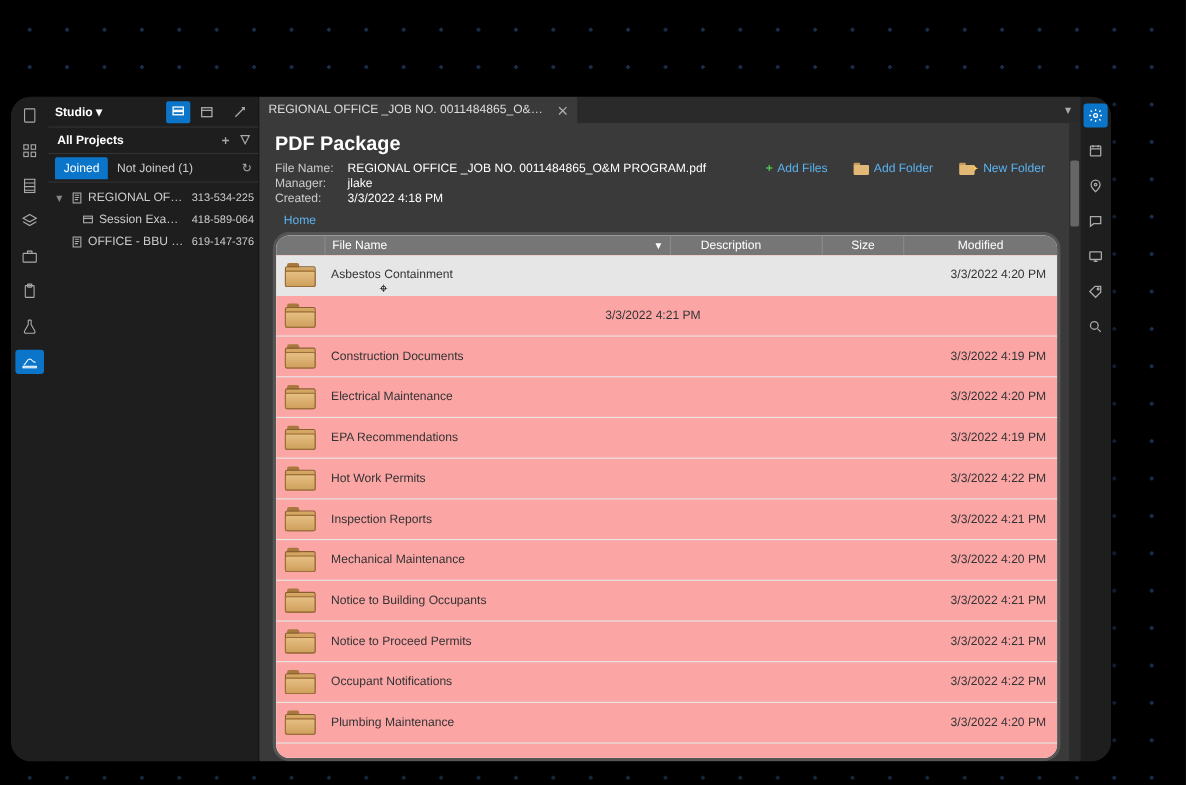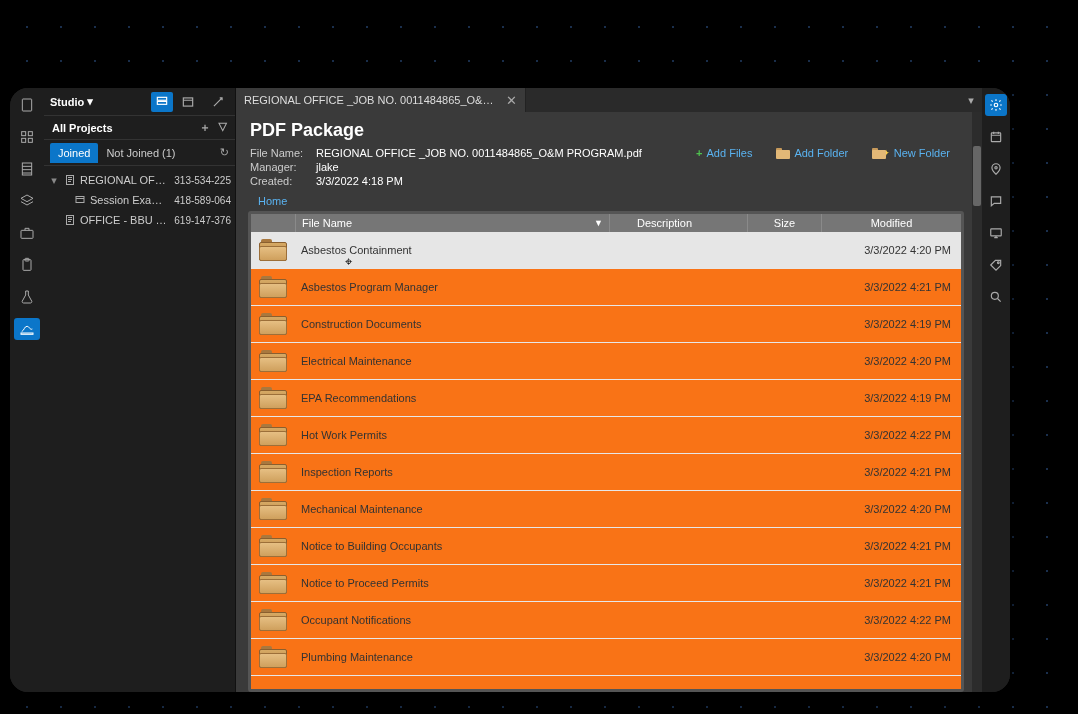--- a/index.html
+++ b/index.html
@@ -127,31 +127,31 @@
   .actions-row { display:flex; gap:24px; margin-left:auto; margin-right:20px; align-items:center; }
   .actlink { display:flex; align-items:center; gap:4px; color:#5ab3f1; font-size:11px; cursor:pointer; }
   .actlink .plus { color:#4fc14f; font-weight:bold; }
   .folder-mini { display:inline-block; width:14px; height:11px; position:relative; }
   .folder-mini::before { content:""; position:absolute; left:0; top:0; width:6px; height:3px; background:#c79a5b; border-radius:1px 1px 0 0; }
   .folder-mini::after { content:""; position:absolute; left:0; top:2px; width:14px; height:9px; background:#e2b877; border-radius:1px; }
   .folder-new { display:inline-flex; align-items:center; }
   .folder-star { color:#ffd24a; margin-left:-4px; font-size:9px; }
   .breadcrumb { margin:8px 0 2px 10px; }
   .breadcrumb a { color:#5ab3f1; text-decoration:none; font-size:11px; }
-  .grid-wrap { background:#fff; margin:2px 6px 0 0; border:3px solid #555; border-radius:3px; flex:1; overflow:hidden; display:flex; flex-direction:column; }
+  .grid-wrap { background:#fff; margin:2px 6px 0 0; border:3px solid #555; border-radius:15px; flex:1; overflow:hidden; display:flex; flex-direction:column; }
   .ghead { display:flex; background:#767676; color:#fff; font-size:11px; height:18px; align-items:center; }
   .gh { border-left:1px solid #8a8a8a; padding:0 6px; height:100%; display:flex; align-items:center; }
   .gh.first { border-left:none; }
   .col-icon { width:44px; }
   .col-name { flex:1; }
   .col-desc { width:138px;padding-left:27px; }
   .col-size { width:74px; justify-content:center; }
   .col-mod { width:140px; justify-content:center; }
   .sort-ind { margin-left:auto; font-size:9px; }
-  .gbody { flex:1; overflow:auto; background:#f97316; }
+  .gbody { flex:1; overflow:auto; background:#fca5a5; }
   .grow { display:flex; align-items:center; height:37px; border-bottom:1px solid #e7e7e7; color:#333; }
   .grow.sel { background:#e6e6e6; }
   .gc { padding:0 6px; }
   .gc.col-icon { display:flex; justify-content:center; }
   .gc.col-mod { text-align:right; padding-right:10px; color:#333; }
   .folder-icon { width:28px; height:22px; position:relative; }
   .folder-icon .tab { position:absolute; left:2px; top:0; width:11px; height:5px; background:#a9783e; border-radius:2px 2px 0 0; }
   .folder-icon .body { position:absolute; left:0; top:3px; width:28px; height:19px; background:linear-gradient(#d6a964,#b98547); border-radius:2px; border:1px solid #8a5f2f; }
   .folder-icon .flap { position:absolute; left:0; top:7px; width:28px; height:15px; background:linear-gradient(#e6bf83,#cfa05d); border-radius:2px; border:1px solid #9c6f39; }
   .vscroll { position:absolute; right:0; top:0; bottom:0; width:10px; background:#2c2c2c; }
@@ -364,21 +364,20 @@
                 <span style="position: absolute; left: 94px; top: 22px; font-size: 13px; color: rgb(0, 0, 0);">⌖</span>
               </div>
               <div class="grow">
                 <div class="gc col-icon">
                   <div class="folder-icon">
                     <div class="tab"></div>
                     <div class="body"></div>
                     <div class="flap"></div>
                   </div>
                 </div>
-                <div class="gc col-name">Asbestos Program Manager</div>
                 <div class="gc col-desc"></div>
                 <div class="gc col-size"></div>
                 <div class="gc col-mod">3/3/2022 4:21 PM</div>
               </div>
               <div class="grow">
                 <div class="gc col-icon">
                   <div class="folder-icon">
                     <div class="tab"></div>
                     <div class="body"></div>
                     <div class="flap"></div>

